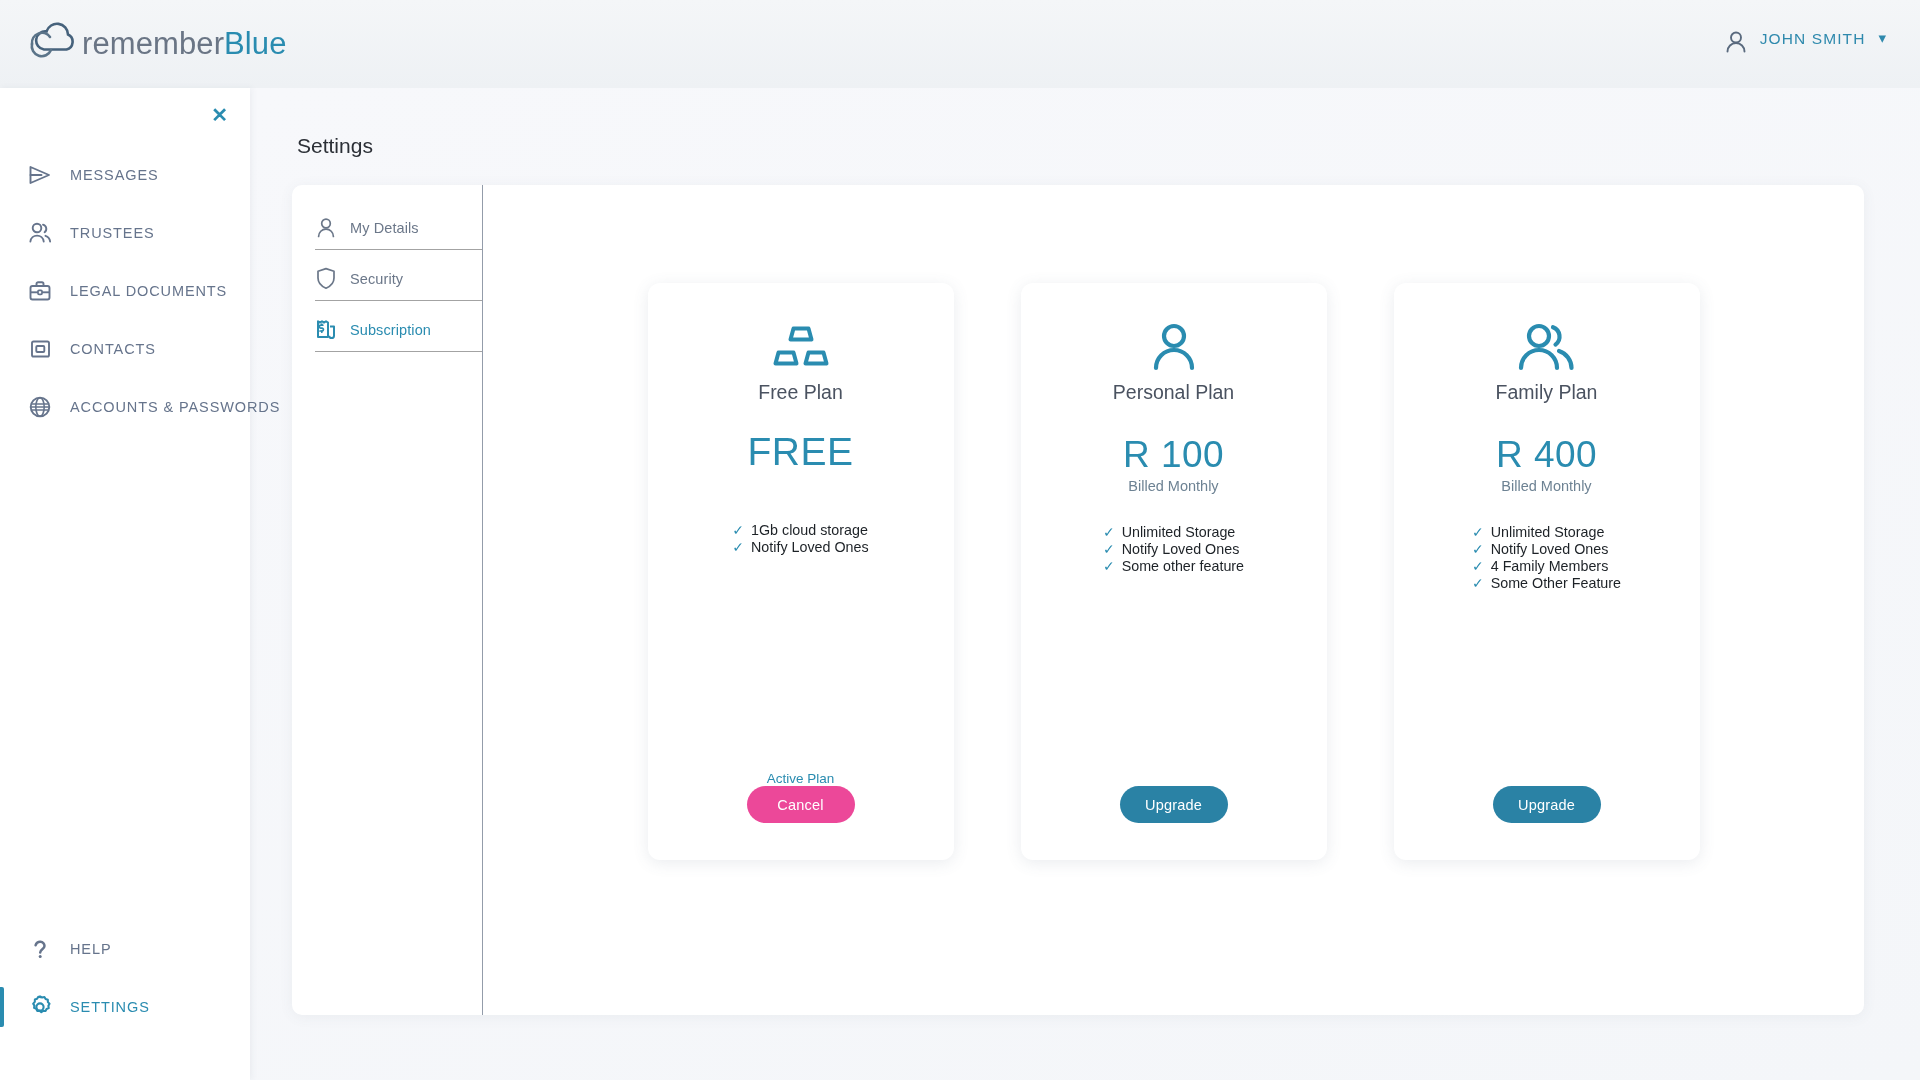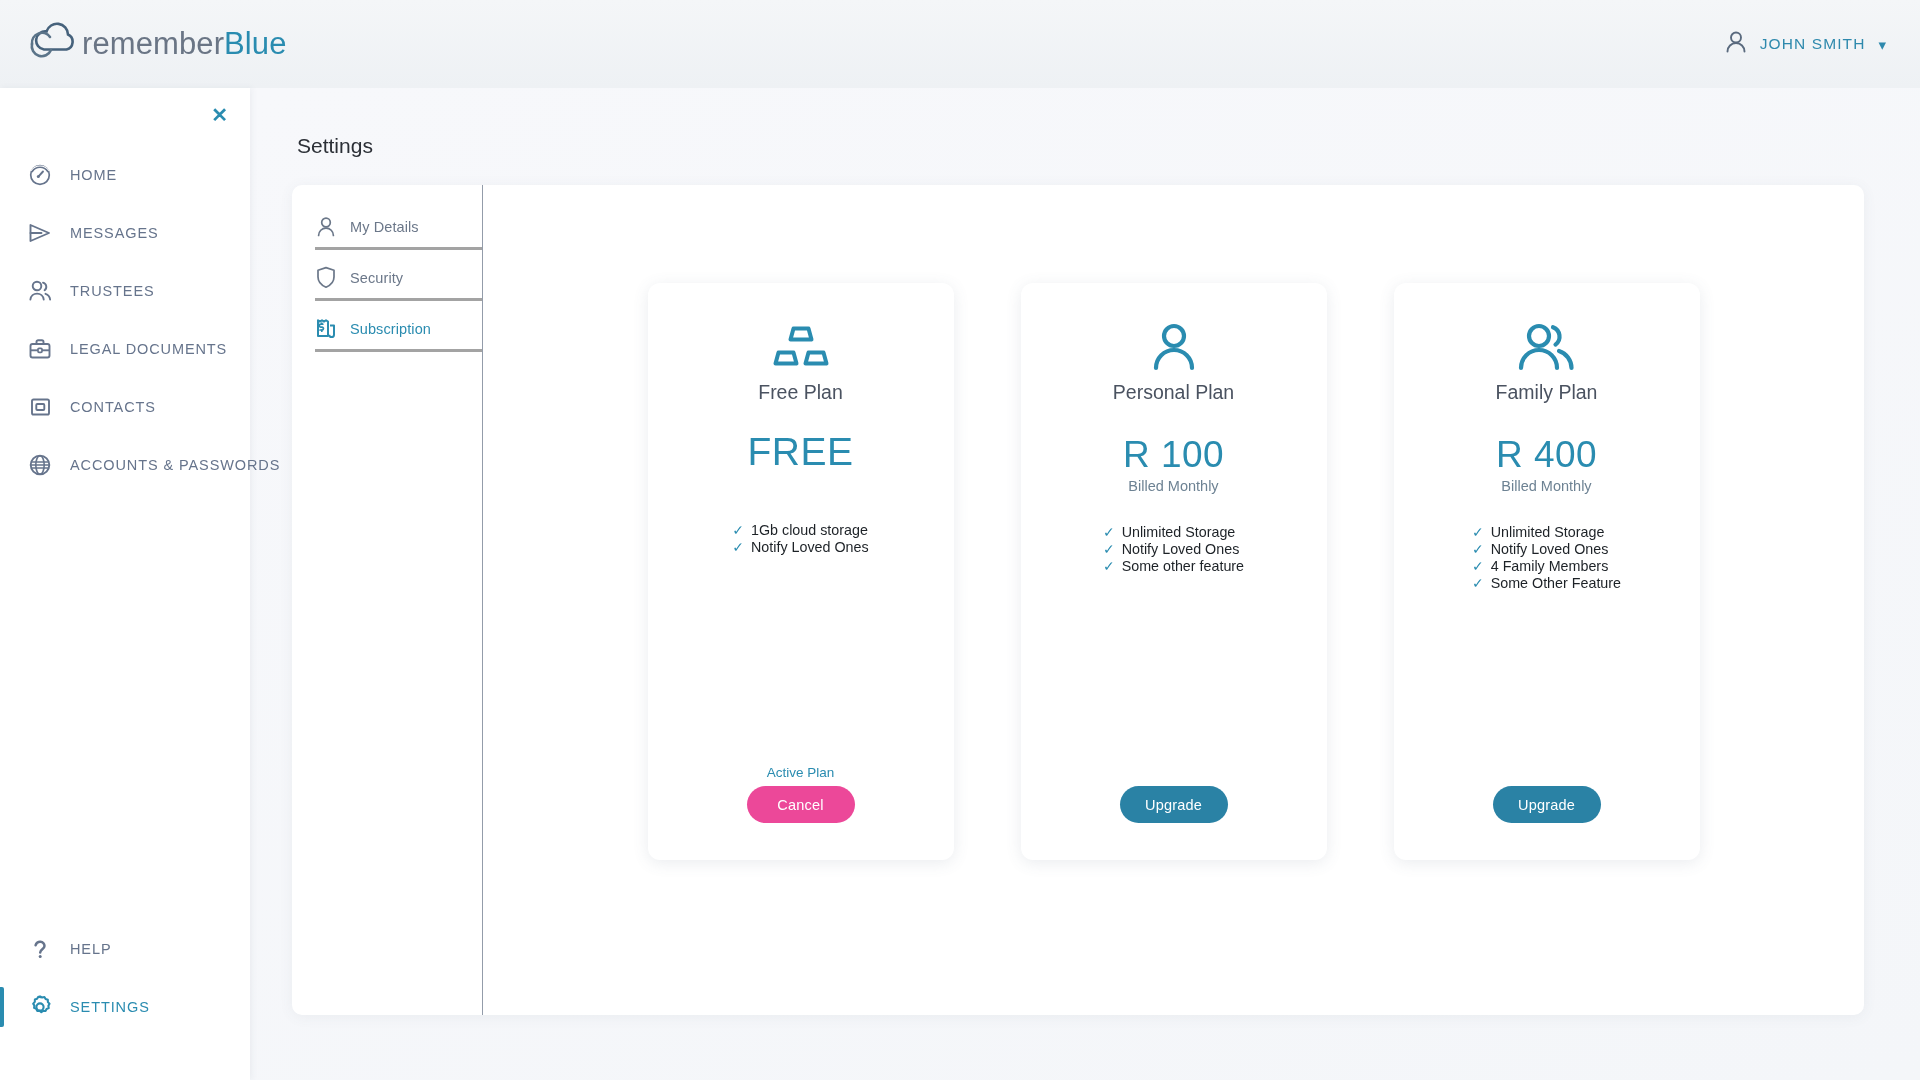--- a/index.html
+++ b/index.html
@@ -17,21 +17,21 @@
     position: absolute; top: 0; left: 0; width: 1920px; height: 88px;
     background: linear-gradient(180deg, #f4f6f8 0%, #eef1f4 100%);
     display: flex; align-items: center; justify-content: space-between;
     padding: 0 34px 0 24px;
   }
   .brand { display: flex; align-items: center; gap: 2px; }
   .brand-text {
     font-size: 31px; letter-spacing: .1px; color: #6a7585; font-weight: 400;
   }
   .brand-text .blue { color: #2a8cb0; }
-  .user-area { display: flex; align-items: center; gap: 13px; cursor: pointer; }
+  .user-area { display: flex; align-items: flex-start; gap: 13px; cursor: pointer; }
   .user-name {
     font-size: 15.5px; letter-spacing: 1.1px; color: #2e89ad; font-weight: 400;
   }
   .caret { color: #2e89ad; font-size: 15px; line-height: 1; }
 
   
   .sidebar {
     position: absolute; top: 88px; left: 0; width: 250px; height: 992px;
     background: #ffffff;
     box-shadow: 2px 0 6px rgba(90,100,120,.07);
@@ -73,21 +73,21 @@
     width: 1572px; height: 830px;
     background: #ffffff; border-radius: 10px;
     box-shadow: 0 2px 14px rgba(80,95,120,.07);
     display: flex;
   }
   .tabs-col {
     width: 190px; padding: 23px 0 0 23px; flex: 0 0 190px;
   }
   .tab-item {
     display: flex; align-items: center; gap: 13px;
-    height: 42px; cursor: pointer; border-bottom: 3px solid #a3a3a3;
+    height: 42px; cursor: pointer; border-bottom: 1px solid #a3a3a3;
     padding-bottom: 2px;
   }
   .tab-item + .tab-item { margin-top: 9px; }
   .tab-icon { width: 22px; height: 24px; display: flex; align-items: center; justify-content: center; flex: 0 0 22px; }
   .tab-label { font-size: 14.5px; color: #6b7789; letter-spacing: .1px; }
   .tab-item.active .tab-label { color: #2a8cb0; }
 
   .vdivider {
     width: 1px; background: #6f7b8d; margin: 0 0 0 0;
     align-self: stretch; opacity: .75;
@@ -119,21 +119,21 @@
   }
   .features {
     margin-top: 30px; display: flex; flex-direction: column; gap: 1px;
     align-self: center;
   }
   .feature { display: flex; align-items: center; gap: 7px; }
   .feature-text { font-size: 14.3px; color: #1d2227; white-space: nowrap; }
   .check { color: #2a8cb0; font-size: 14px; line-height: 1; }
   .card-footer {
     position: absolute; bottom: 37px; left: 0; width: 100%;
-    display: flex; flex-direction: column; align-items: center; gap: 6px; justify-content: flex-end;
+    display: flex; flex-direction: column; align-items: center;  justify-content: flex-end;
   }
   .active-plan-label { font-size: 13.5px; color: #2a8cb0; }
   .btn {
     border: none; border-radius: 22px; cursor: pointer;
     font-size: 14.5px; font-family: "Liberation Sans", sans-serif;
     color: #ffffff; letter-spacing: .2px;
   }
   .btn-cancel { background: #ec4899; width: 108px; height: 37px; }
   .btn-upgrade { background: #2a82a5; width: 108px; height: 37px; }
   .spacer-label { height: 19px; }
@@ -164,32 +164,20 @@
       <span class="user-name">JOHN SMITH</span>
       <span class="caret">▾</span>
     </div>
   </div>
 
   <div class="sidebar">
     <div class="sidebar-close">✕</div>
 
     <div class="nav-list">
 
-      <div class="nav-item">
-        <span class="nav-icon">
-          <svg width="24" height="24" viewBox="0 0 24 24">
-            <circle cx="12" cy="12" r="9.3" fill="none" stroke="#66748c" stroke-width="1.7"></circle>
-            <path d="M4.2 8.5 A9.3 9.3 0 0 1 19.8 8.5" fill="none" stroke="#fff" stroke-width="3.6"></path>
-            <path d="M4.2 8.5 A9.3 9.3 0 0 1 19.8 8.5" fill="none" stroke="#66748c" stroke-width="1.7" stroke-linecap="round"></path>
-            <path d="M15 8.5 L10.8 13.2" stroke="#66748c" stroke-width="1.9" stroke-linecap="round"></path>
-            <circle cx="10.3" cy="13.6" r="1.5" fill="#66748c"></circle>
-          </svg>
-        </span>
-        <span class="nav-label">HOME</span>
-      </div>
 
       <div class="nav-item">
         <span class="nav-icon">
           <svg width="26" height="24" viewBox="0 0 26 24">
             <path d="M3.5 4 L3.5 20 L22 12 Z" fill="none" stroke="#66748c" stroke-width="1.9" stroke-linejoin="round"></path>
             <path d="M3.5 12 L14.5 12" stroke="#66748c" stroke-width="1.9" stroke-linecap="round"></path>
           </svg>
         </span>
         <span class="nav-label">MESSAGES</span>
       </div>

